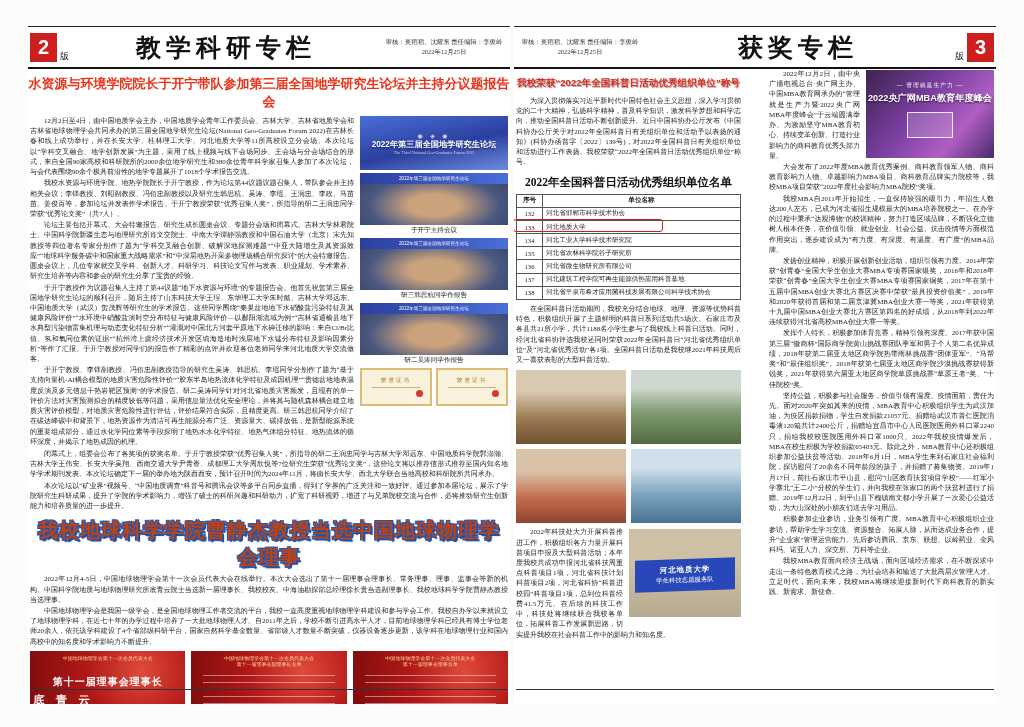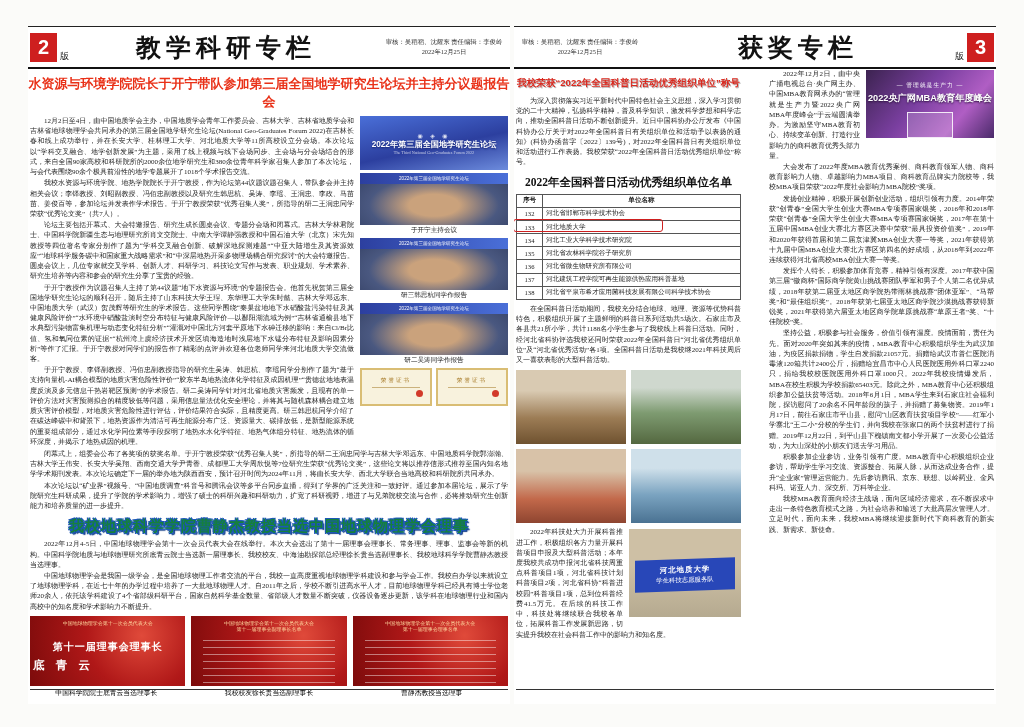--- a/index.html
+++ b/index.html
@@ -39,21 +39,21 @@
   .photo .strip { position:absolute; top:0; left:0; right:0; height:11px; background:linear-gradient(90deg,#2c3f9f,#4a6fd8);
                   color:#fff; font-size:4.6px; text-align:center; line-height:11px; font-family:"Liberation Sans",sans-serif; }
   .certs { display:flex; gap:4px; margin-top:3px; }
   .cert { flex:1; height:38px; background:#f8f2dd; border:2px solid #d9bd74; display:flex; flex-direction:column;
           align-items:center; justify-content:center; gap:2px; }
   .cert .ct { font-size:5.6px; color:#a3741e; letter-spacing:2px; }
   .cert .cl { width:70%; height:1px; background:#cbb27c; }
   .cert .seal { width:7px; height:7px; border-radius:50%; background:#d23a2a; align-self:flex-end; margin-right:7px; }
   .a1-full { padding:1px 2px 0; }
   .headline2 { margin:6px 0 3px; text-align:center; font-family:"Liberation Sans",sans-serif; font-weight:bold;
-               font-size:15px; letter-spacing:1px; color:#15803d;
+               font-size:20px; letter-spacing:1px; color:#c2410c;
                text-shadow:1px 1px 0 #1c57b8,-1px 1px 0 #1c57b8,1px -1px 0 #1c57b8,-1px -1px 0 #1c57b8,2px 2px 1px #0e3a86; }
   .a2-text { padding:0 2px; }
   .a2-photos { display:flex; gap:6px; margin:4px 2px 0; }
   .redimg { flex:1; height:70px; padding:4px 3px; color:#fff; overflow:hidden;
             background:radial-gradient(circle at 72% 28%, #e04a3a 0, #b01818 45%, #7c0b0b 100%); }
   .redimg .rt { font-size:5px; text-align:center; color:#ffd9a0; font-family:"Liberation Sans",sans-serif; }
   .redimg .big { font-size:10px; font-weight:bold; text-align:center; margin-top:14px; letter-spacing:1px;
                  font-family:"Liberation Sans",sans-serif; }
   .redimg .name { font-size:11.5px; font-weight:bold; text-align:left; margin-top:4px; letter-spacing:4px;
                   font-family:"Liberation Sans",sans-serif; }
@@ -83,21 +83,21 @@
   .ph3 { background:linear-gradient(180deg,#d8c2a8 0 30%,#c2684a 68%,#8e4530 100%); }
   .ph4 { background:linear-gradient(180deg,#cfe0ea 0 26%,#7aa3c0 62%,#4a7292 100%); }
   .vol-img { float:right; width:112px; height:88px; margin:2px 0 2px 6px; padding-top:30px;
              background:linear-gradient(180deg,#cec0a5 0 42%,#b5aa90 100%); }
   .vol-banner { margin:0 6px; background:#2847b8; color:#fff; text-align:center; padding:6px 2px;
                 font-family:"Liberation Sans",sans-serif; transform:skewY(-2deg); }
   .vol-banner .v1 { font-size:7.4px; font-weight:bold; letter-spacing:1px; }
   .vol-banner .v2 { font-size:6.4px; margin-top:1px; }
   .r2-title { color:#d9281e; font-family:"Liberation Sans",sans-serif; font-weight:bold; font-size:11px;
               line-height:1.5; text-align:center; margin:8px 0 6px; }
-  .mba-img { float:right; width:128px; height:68px; margin:1px 0 3px 6px; overflow:hidden; text-align:center;
+  .mba-img { float:right; width:128px; height:88px; margin:1px 0 3px 6px; overflow:hidden; text-align:center;
              background:linear-gradient(130deg,#3c2350 0%,#7a3fa0 42%,#b05ec4 72%,#4a2a6a 100%); color:#fff; }
   .mba-img .m1 { font-size:5.8px; margin-top:11px; letter-spacing:1px; font-family:"Liberation Sans",sans-serif; }
   .mba-img .m2 { font-size:9.2px; font-weight:bold; margin-top:2px; font-family:"Liberation Sans",sans-serif;
                  text-shadow:0 1px 2px #2a0f3a; }
   .mba-img .m3 { width:46px; height:26px; margin:7px auto 0; border:1px solid rgba(255,255,255,.85);
                  background:rgba(255,255,255,.18); }
 </style>
 </head>
 <body>
 
@@ -272,20 +272,21 @@
     <div class="col">
       <div>
         <div class="mba-img">
           <div class="m1">— 管理就是生产力 —</div>
           <div class="m2">2022央广网MBA教育年度峰会</div>
           <div class="m3"></div>
         </div>
         <p class="p">2022年12月2日，由中央广播电视总台·央广网主办、中国MBA教育网承办的“管理就是生产力暨2022央广网MBA年度峰会”于云端圆满举办。为激励坚守MBA教育初心、持续变革创新、打造行业影响力的商科教育优秀头部力量。</p>
         <p class="p">大会发布了2022年度MBA教育优秀案例、商科教育领军人物、商科教育影响力人物、卓越影响力MBA项目、商科教育品牌实力院校等，我校MBA项目荣获“2022年度社会影响力MBA院校”奖项。</p>
       </div>
+      <p class="p">我校MBA自2011年开始招生，一直保持较强的吸引力，年招生人数达200人左右，已成为河北省招生规模最大的MBA培养院校之一。在办学的过程中秉承“达观博物”的校训精神，努力打造区域品牌，不断强化立德树人根本任务，在价值引领、就业创业、社会公益、抗击疫情等方面模范作用突出，逐步建设成为“有力度、有深度、有温度、有广度”的MBA品牌。</p>
       <p class="p">发扬创业精神，积极开展创新创业活动，组织引领有力度。2014年荣获“创青春”全国大学生创业大赛MBA专项赛国家银奖，2016年和2018年荣获“创青春”全国大学生创业大赛MBA专项赛国家铜奖，2017年在第十五届中国MBA创业大赛北方赛区决赛中荣获“最具投资价值奖”，2019年和2020年获得首届和第二届京津冀MBA创业大赛一等奖，2021年获得第十九届中国MBA创业大赛北方赛区第四名的好成绩，从2018年到2022年连续获得河北省高校MBA创业大赛一等奖。</p>
       <p class="p">发挥个人特长，积极参加体育竞赛，精神引领有深度。2017年获中国第三届“徽商杯”国际商学院黄山挑战赛团队季军和男子个人第二名优异成绩，2018年获第二届亚太地区商学院热带雨林挑战赛“团体亚军”、“马帮奖”和“最佳组织奖”。2018年获第七届亚太地区商学院沙漠挑战赛获得新锐奖，2021年获得第六届亚太地区商学院草原挑战赛“草原王者”奖、“十佳院校”奖。</p>
       <p class="p">坚持公益，积极参与社会服务，价值引领有温度。疫情面前，责任为先。面对2020年突如其来的疫情，MBA教育中心积极组织学生为武汉加油，为疫区捐款捐物，学生自发捐款21057元。捐赠给武汉市普仁医院消毒液120箱共计2400公斤，捐赠给宜昌市中心人民医院医用外科口罩2240只，捐给我校校医院医用外科口罩1000只。2022年我校疫情爆发后，MBA在校生积极为学校捐款65403元。除此之外，MBA教育中心还积极组织参加公益扶贫等活动。2018年6月1日，MBA学生来到石家庄社会福利院，探访慰问了20余名不同年龄段的孩子，并捐赠了募集物资。2019年1月17日，前往石家庄市平山县，慰问“山区教育扶贫项目学校”——红军小学寨北“王二小”分校的学生们，并向我校在张家口的两个扶贫村进行了捐赠。2019年12月22日，到平山县下槐镇南文都小学开展了一次爱心公益活动，为大山深处的小朋友们送去学习用品。</p>
       <p class="p">积极参加企业参访，业务引领有广度。MBA教育中心积极组织企业参访，帮助学生学习交流、资源整合、拓展人脉，从而达成业务合作，提升“企业家”管理运营能力。先后参访腾讯、京东、联想、以岭药业、金风科玛、诺亚人力、深交所、万科等企业。</p>
       <p class="p">我校MBA教育面向经济主战场，面向区域经济需求，在不断探求中走出一条特色教育模式之路，为社会培养和输送了大批高层次管理人才。立足时代，面向未来，我校MBA将继续迎接新时代下商科教育的新实践、新需求、新使命。</p>
     </div>
   </div>
   <div class="bottomline"></div>
 </div>
 

